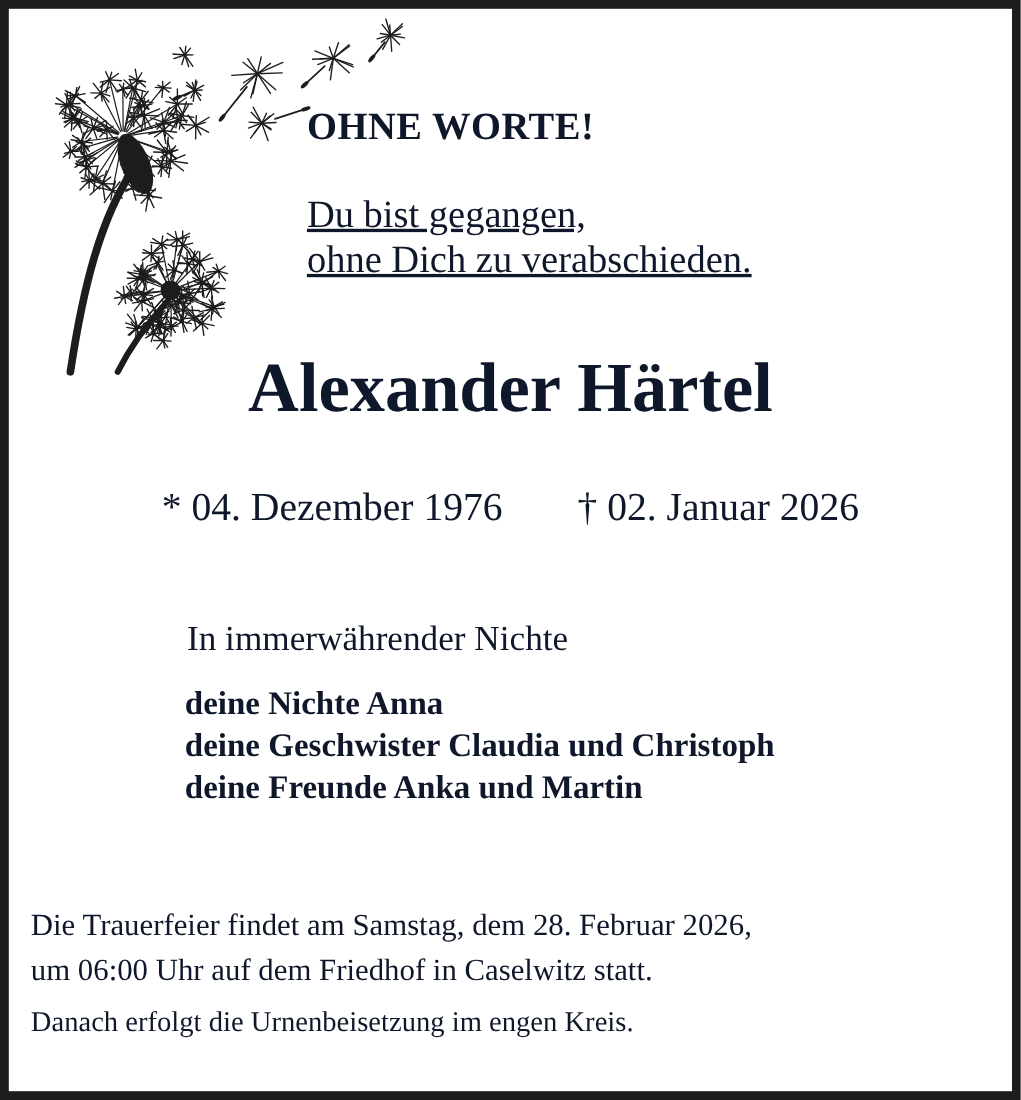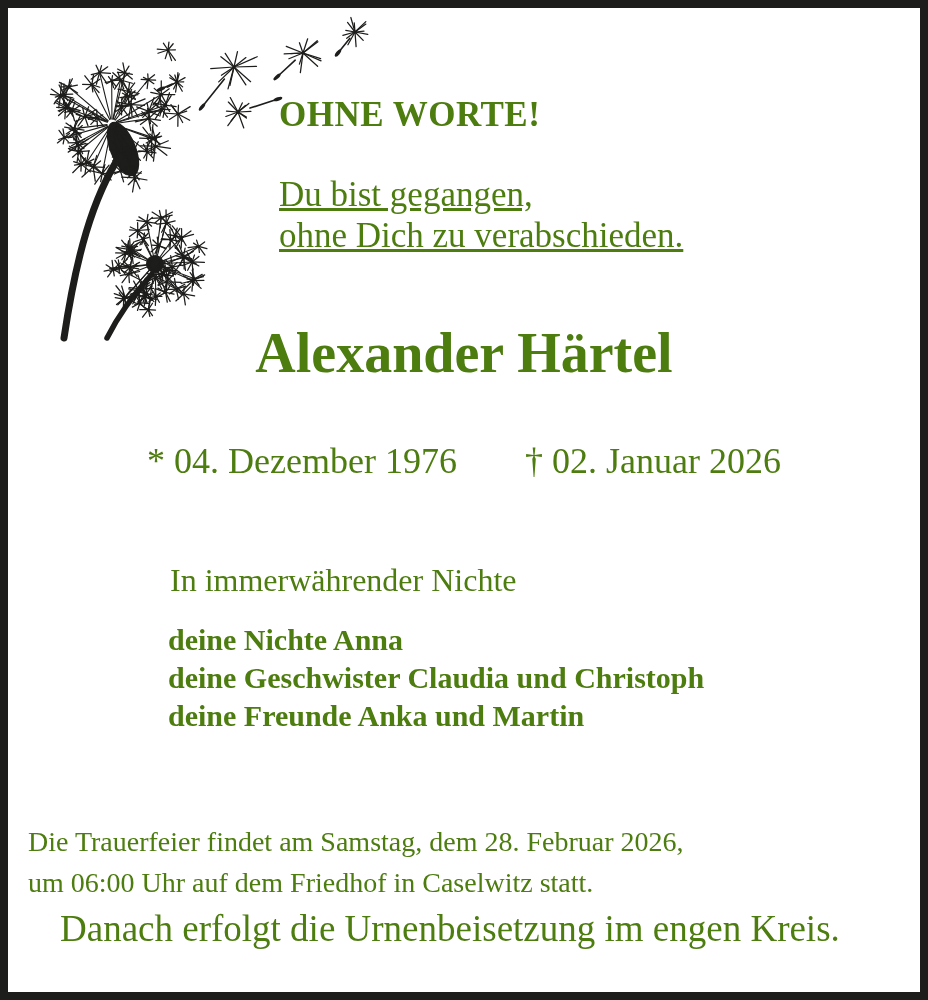--- a/index.html
+++ b/index.html
@@ -4,38 +4,38 @@
 <style>
   html,body{margin:0;padding:0;background:#ffffff;}
   .page{
     position:relative;
     width:928px;height:1000px;
     box-sizing:border-box;
     background:#ffffff;
     border:8px solid #1d1d1b;
     overflow:hidden;
     font-family:"Liberation Serif","DejaVu Serif",serif;
-    color:#4d7c0f;
+    color:#0f172a;
   }
   .abs{position:absolute;}
   .motto{
     left:271px;top:87px;
     font-size:35px;font-weight:bold;letter-spacing:0.5px;
     white-space:nowrap;
   }
   .verse{
     left:271px;top:166px;
     font-size:35px;line-height:41px;
     white-space:nowrap;
     text-decoration:underline;
   }
   .name{
     left:0;right:0;top:306px;
     text-align:center;
-    font-size:56px;font-weight:bold;line-height:78px;
+    font-size:64px;font-weight:bold;line-height:78px;
     white-space:nowrap;
   }
   .dates{
     left:0;right:0;top:432px;
     display:flex;justify-content:center;gap:68px;
     font-size:36px;line-height:42px;
     white-space:nowrap;
     text-align:center;
   }
   .closing{
@@ -48,23 +48,22 @@
     font-size:30px;font-weight:bold;line-height:38px;
     white-space:nowrap;
   }
   .funeral{
     left:20px;top:813px;
     font-size:28px;line-height:41px;
     white-space:nowrap;
   }
   .burial{
     left:20px;top:900px;
-    font-size:37px;line-height:41px;
+    font-size:26px;line-height:41px;
     white-space:nowrap;
-    margin-left:32px;
   }
   .dandelion{
     left:10px;top:-2px;
   }
 </style>
 </head>
 <body>
 
 <div class="page">
 

